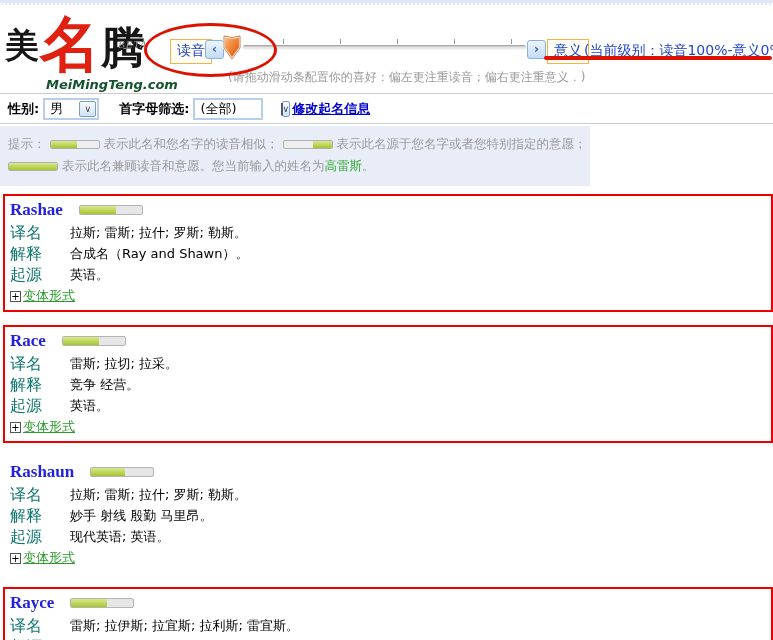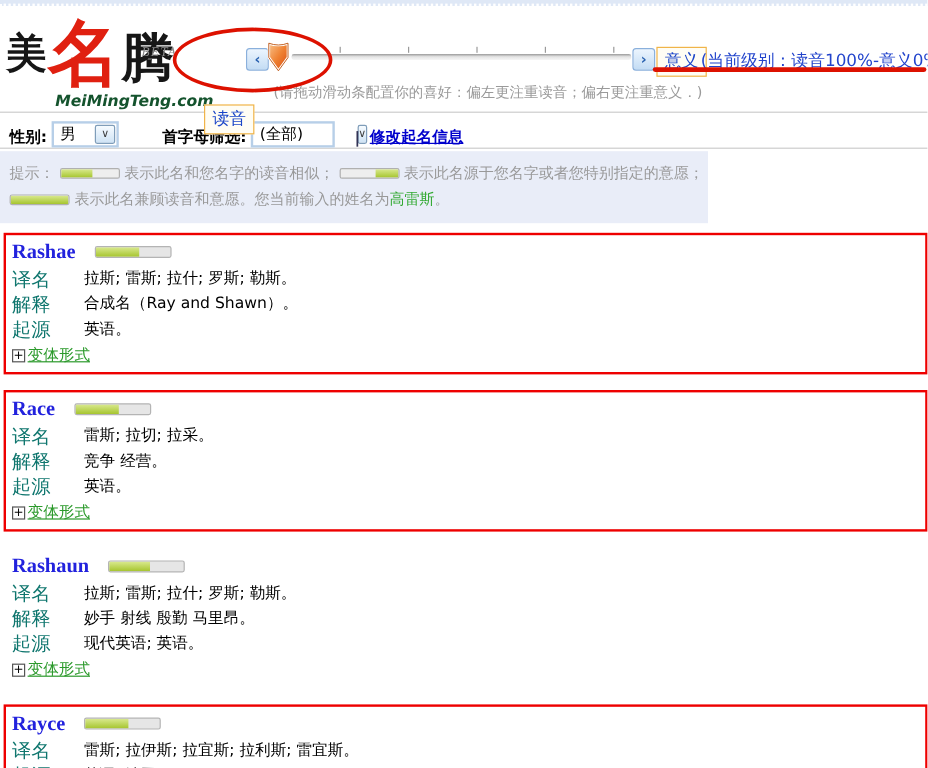--- a/index.html
+++ b/index.html
@@ -22,21 +22,21 @@
   .logo .mei  { font-size:34px; color:#161616; font-weight:600; padding-bottom:12px;}
   .logo .ming { font-size:60px; color:#e02010; font-weight:bold; margin:0 1px; }
   .logo .teng { font-size:44px; color:#161616; font-weight:600; padding-bottom:4px;}
   .beta { position:absolute; left:118px; top:33px; font-family:"Liberation Serif",serif;
           font-style:italic; font-size:11px; color:#8a8a8a; letter-spacing:1px; }
   .domain { position:absolute; left:46px; top:72px; font-size:13px; font-weight:bold;
             font-style:italic; color:#14532d; }
 
   .lbl-box { position:absolute; top:34px; padding:2px 6px 3px; background:#fffdf4;
              border:1px solid #f0b449; color:#1c46c8; font-size:14px; }
-  .lbl-box.du { left:170px;margin-top:48px; }
+  .lbl-box.du { left:170px; }
   .lbl-box.yi { left:547px; }
   .arrow-btn { position:absolute; top:35px; width:19px; height:19px; border:1px solid #8ab0dc;
                border-radius:3px; background:linear-gradient(#ecf5fe,#c3dcf4);
                color:#2a62b0; font-weight:bold; font-size:12px; line-height:17px;
                text-align:center; cursor:pointer; }
   .arrow-btn.left  { left:205px; }
   .arrow-btn.right { left:527px; }
   .shield { position:absolute; left:221px; top:29px; width:22px; height:27px; cursor:grab; }
   .track { position:absolute; left:243px; top:40px; width:283px; height:5px;
            background:linear-gradient(#9a9a9a,#e3e3e3 45%,#f6f6f6); border-radius:2px; }
@@ -51,21 +51,21 @@
 
   
   .ellipse { position:absolute; left:144px; top:18px; width:133px; height:54px;
              border:3px solid var(--annotation-red); border-radius:50%;
              pointer-events:none; }
   .redline { position:absolute; left:544px; top:56px; width:228px; height:4px;
              background:var(--annotation-red); border-radius:2px; pointer-events:none; }
 
   
   .filterbar { height:31px; border-top:1px solid #cccccc; border-bottom:1px solid #cccccc;
-               display:flex; align-items:flex-end; padding-left:8px; }
+               display:flex; align-items:center; padding-left:8px; }
   .flabel { font-weight:bold; font-size:13px; }
   .fakeselect { display:inline-flex; align-items:center; border:2px solid #b7cfe8;
                 background:#fff; height:22px; margin:0 4px; cursor:pointer; }
   .fs-text { padding:0 5px; font-size:13px; white-space:nowrap; }
   .fs-btn { width:17px; height:16px; margin-right:1px; border:1px solid #7f9db9; border-radius:2px;
             background:linear-gradient(#f6fbff,#cfe3f5); color:#3a3a3a; font-size:9px;
             line-height:14px; text-align:center; }
   .fsep { color:#333355; font-weight:bold; margin:0 8px 0 12px; }
   .editlink { color:var(--link-blue); font-weight:bold; text-decoration:underline;
               font-size:13px; cursor:pointer; }
@@ -144,21 +144,21 @@
   <div class="ellipse"></div>
 </div>
 <div class="redline"></div>
 
 <div class="filterbar">
   <span class="flabel">性别:</span>
   <span class="fakeselect" style="width:56px;">
     <span class="fs-text" style="flex:1;">男</span>
     <span class="fs-btn">∨</span>
   </span>
-  <span class="flabel" style="margin-left:32px;">首字母筛选:</span>
+  <span class="flabel" style="margin-left:16px;">首字母筛选:</span>
   <span class="fakeselect" style="width:70px;gap:40px;">
     <span class="fs-text" style="flex:1;">(全部)</span>
     <span class="fs-btn">∨</span>
   </span>
   <span class="fsep">|</span>
   <a class="editlink">修改起名信息</a>
 </div>
 
 <div class="tipbox">
   <div>

